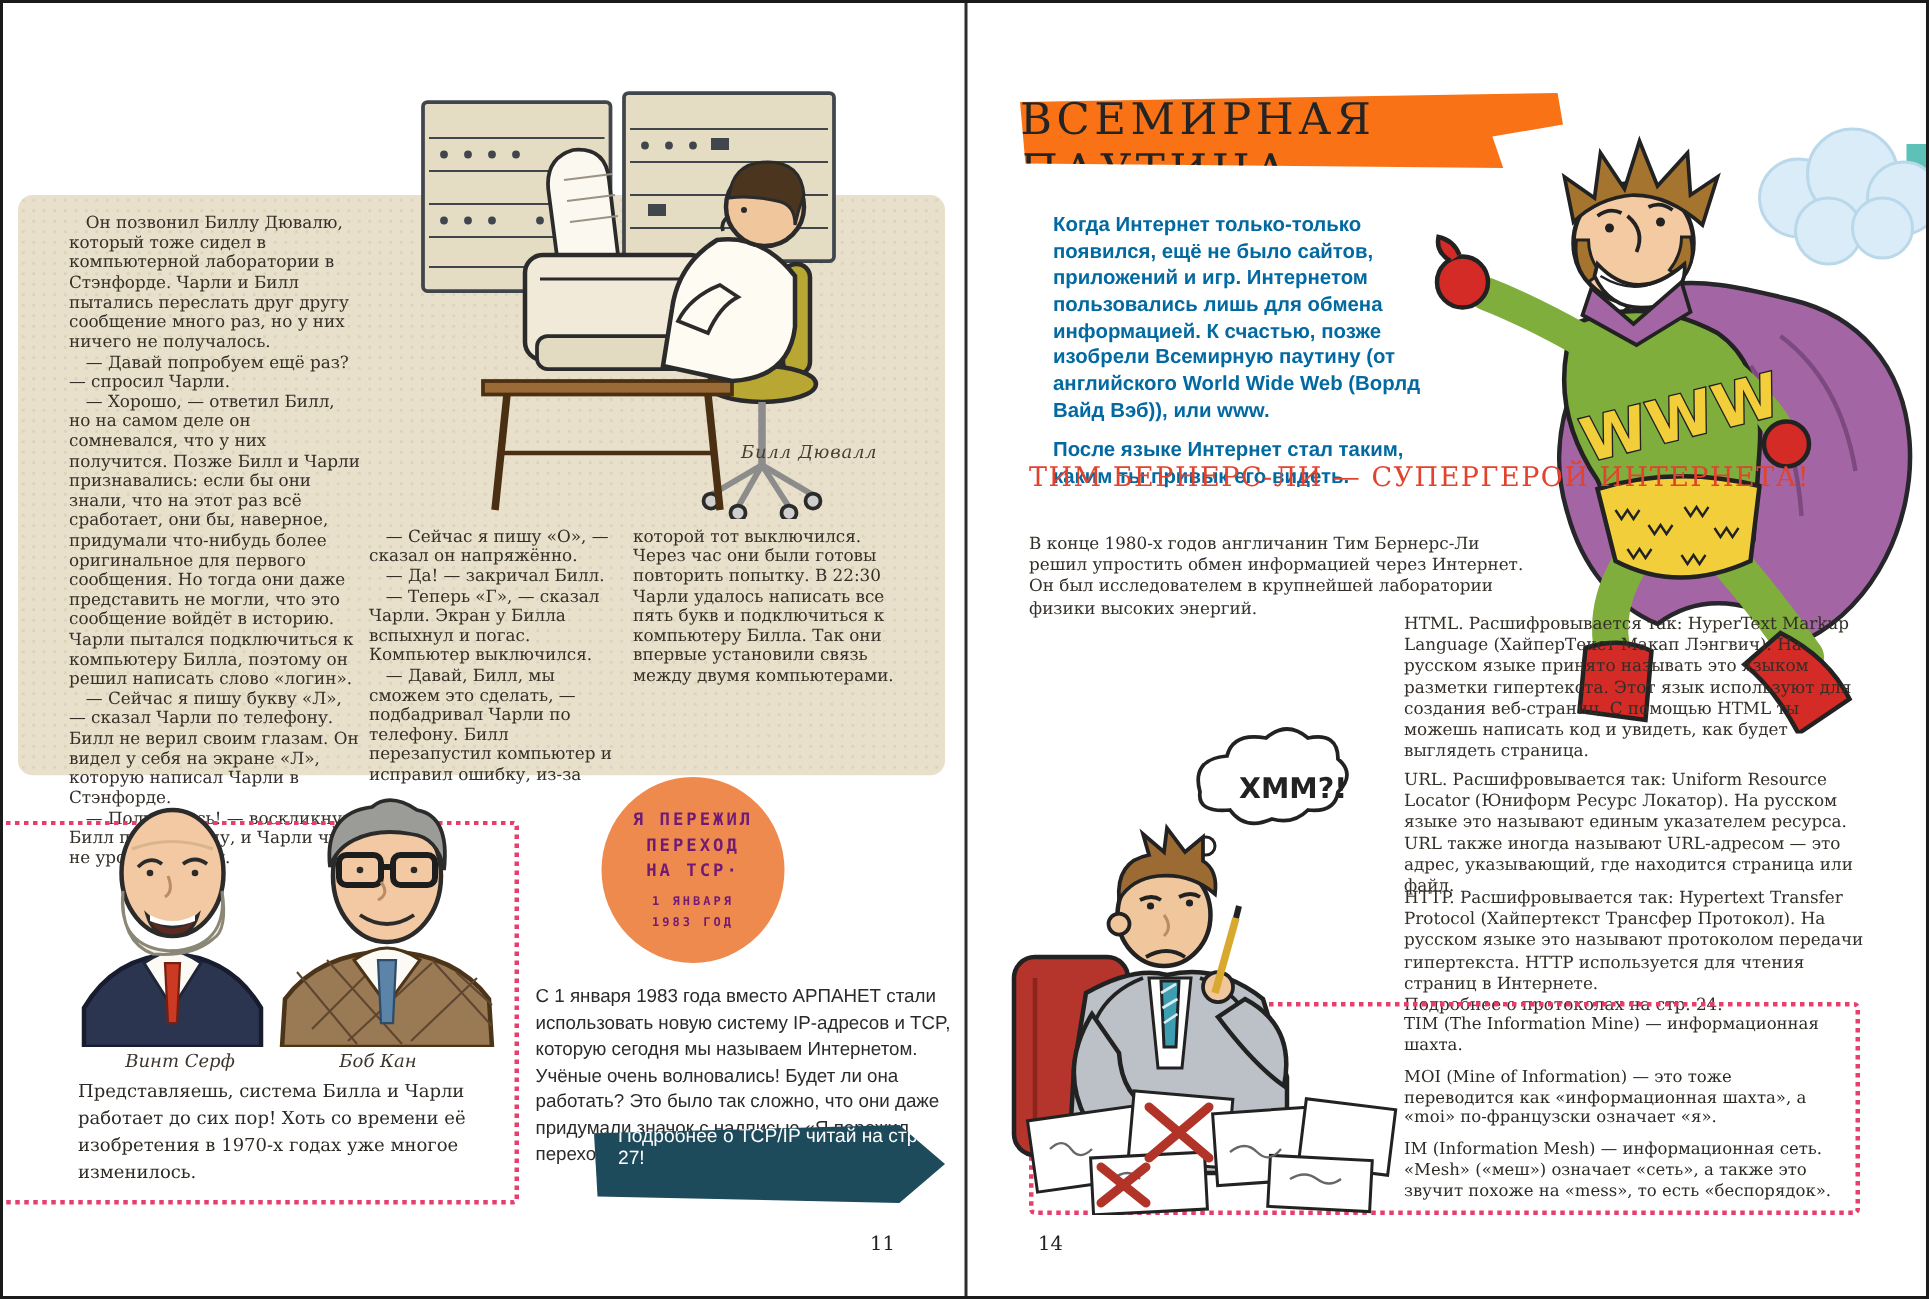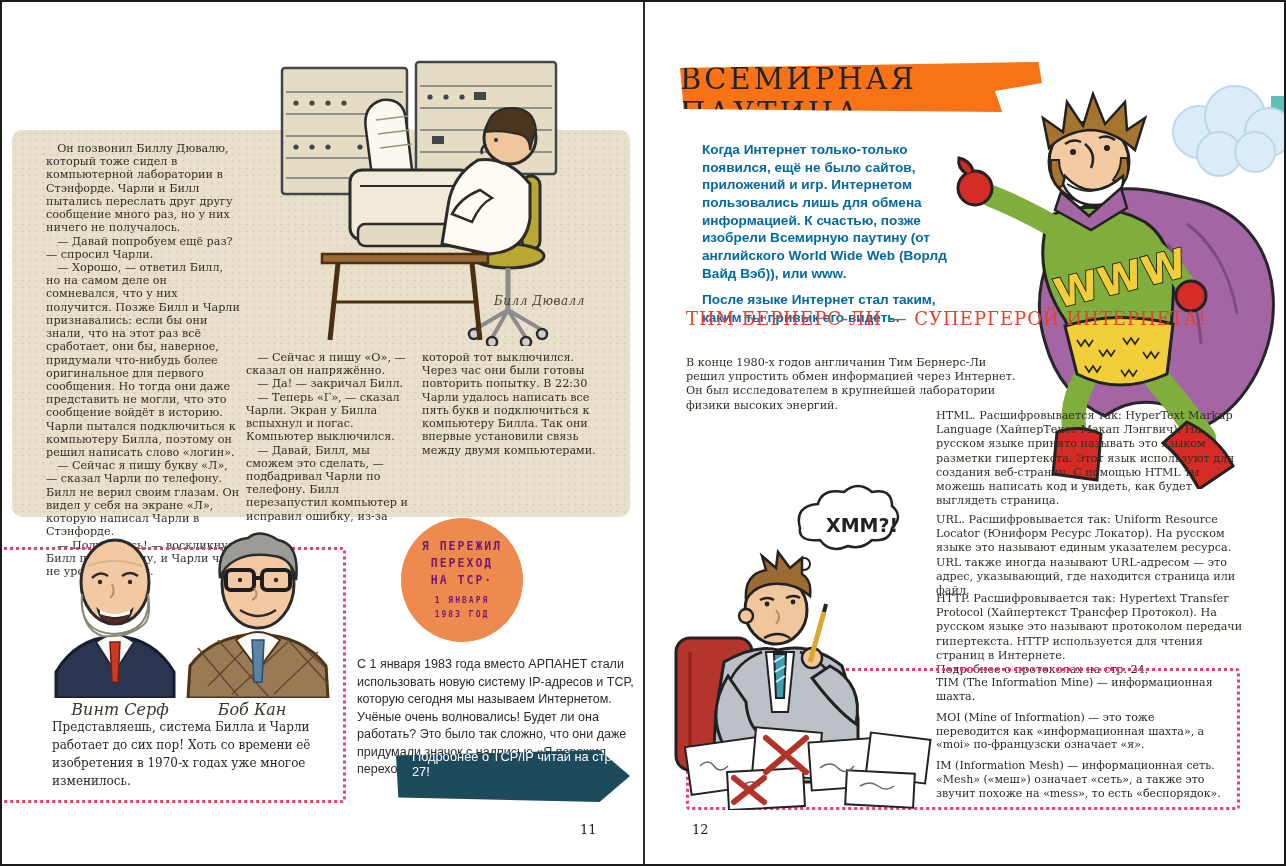--- a/index.html
+++ b/index.html
@@ -13,21 +13,21 @@
   .beige{left:10px;top:128px;width:618px;height:387px;background:#e9e0cb;border-radius:10px;
          background-image:radial-gradient(rgba(120,100,60,.10) 1px,transparent 1.2px);
          background-size:7px 7px;}
   .story{font-size:11.2px;line-height:1.18;white-space:pre-line;color:#332e27;}
   .story-col1{left:44px;top:140px;width:194px;}
   .story-col2{left:244px;top:349px;width:168px;}
   .story-col3{left:420px;top:349px;width:174px;}
   .script-caption{font-style:italic;font-size:12px;color:#473e31;letter-spacing:.5px;}
   .dotted-box{border:3px dotted #e73e6e;border-radius:4px;}
   .portrait-box{left:-8px;top:545px;width:346px;height:250px;}
-  .portrait-caption{font-style:italic;font-size:16px;text-align:center;color:#3c362d;}
+  .portrait-caption{font-style:italic;font-size:12px;text-align:center;color:#3c362d;}
   .portraits-note{left:50px;top:716px;width:292px;font-size:12px;line-height:1.5;}
   .badge{left:399px;top:516px;width:122px;height:124px;border-radius:50%;background:#ef8a4f;
          display:flex;flex-direction:column;align-items:center;justify-content:center;
          font-family:"DejaVu Sans Mono",monospace;color:#701a75;text-align:center;}
   .badge .b1{font-size:11.5px;font-weight:bold;letter-spacing:2px;line-height:1.45;}
   .badge .b2{font-size:8px;font-weight:bold;letter-spacing:2px;line-height:1.7;margin-top:6px;}
   .tcp-par{left:355px;top:622px;width:288px;font-family:"Liberation Sans",sans-serif;
            font-size:12.5px;line-height:1.4;color:#2a2a2a;margin-top:32px;}
   .arrow-banner{left:394px;top:747px;width:234px;height:54px;background:#1e4b5c;
         clip-path:polygon(0% 12%,87% 2%,100% 50%,87% 98%,1% 90%);
@@ -330,14 +330,14 @@
         <path d="M82,306 q10,-8 18,0"></path>
     </g>
     <g stroke="#b23327" stroke-width="6" stroke-linecap="round">
       <line x1="106" y1="258" x2="146" y2="292"></line>
         <line x1="146" y1="258" x2="106" y2="292"></line>
       <line x1="74" y1="298" x2="104" y2="322"></line>
         <line x1="104" y1="298" x2="74" y2="322"></line>
     </g>
   </svg>
 
-  <div class="abs pagenum" style="left:690px;top:820px">12</div>
+  <div class="abs pagenum" style="left:690px;top:820px">14</div>
 </div>
 
 </body></html>

